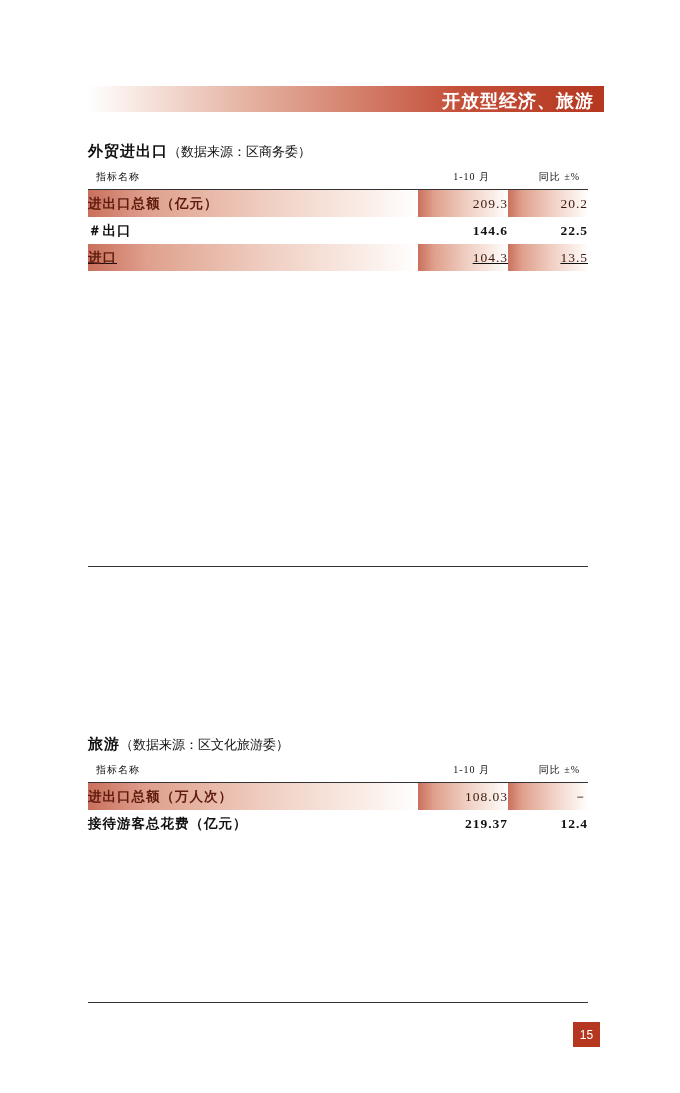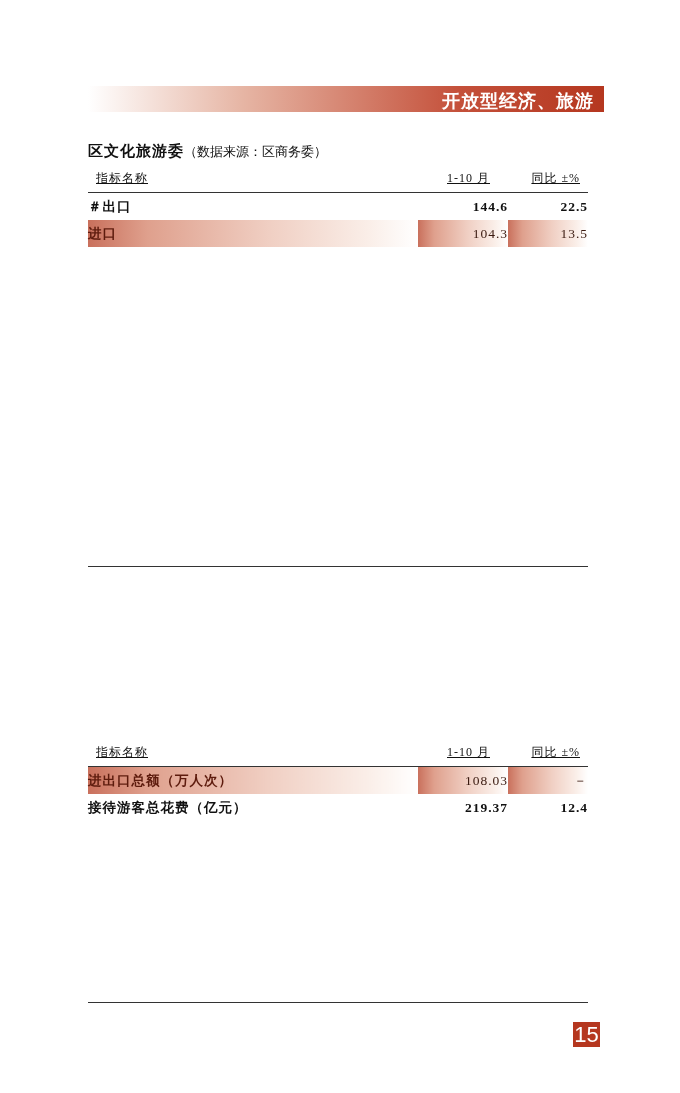--- a/index.html
+++ b/index.html
@@ -67,27 +67,26 @@
     width: 500px;
     border-collapse: collapse;
     margin-top: 7px;
     table-layout: fixed;
   }
   table.data-table col.c-name { width: 330px; }
   table.data-table col.c-val  { width: 90px; }
   table.data-table col.c-pct  { width: 80px; }
 
   table.data-table thead th {
-    font-size: 12px;
+    font-size: 10px;
     font-weight: normal;
     letter-spacing: 1px;
     padding: 2px 0 5px 0;
     border-bottom: 1.3px solid #333333;
     text-align: left;
-    text-decoration: underline;
   }
   table.data-table thead th.num {
     text-align: right;
     padding-right: 18px;
   }
   table.data-table thead th.pct {
     text-align: right;
     padding-right: 8px;
   }
   table.data-table thead th.name {
@@ -129,72 +128,80 @@
 
   
   .page-number {
     position: absolute;
     right: 80px;
     bottom: 46px;
     width: 27px;
     height: 25px;
     background: #b5371f;
     color: #ffffff;
-    font-size: 22px;
+    font-size: 12px;
     font-family: "Liberation Sans", "DejaVu Sans", sans-serif;
     display: flex;
     align-items: center;
     justify-content: center;
   }
 </style>
 </head>
 <body>
 
 <div class="page">
 
   <div class="header-band">
     <div class="header-title">开放型经济、旅游</div>
   </div>
 
   <div class="section" style="top:142px;">
     <div class="section-title">
-      <span>区文化旅游委</span><span class="src">（数据来源：区商务委）</span>
+      <span>外贸进出口</span><span class="src">（数据来源：区商务委）</span>
     </div>
 
     <table class="data-table">
       <colgroup>
           <col class="c-name">
           <col class="c-val">
           <col class="c-pct">
         </colgroup>
       <thead>
         <tr>
           <th class="name">指标名称</th>
           <th class="num">1-10 月</th>
           <th class="pct">同比 ±%</th>
         </tr>
       </thead>
       <tbody>
+        <tr class="hl">
+          <td class="name">进出口总额（亿元）</td>
+          <td class="num">209.3</td>
+          <td class="pct">20.2</td>
+        </tr>
         <tr class="tall">
           <td class="name">＃出口</td>
           <td class="num">144.6</td>
           <td class="pct">22.5</td>
         </tr>
-        <tr class="hl" style="height:27px;">
+        <tr class="hl" style="height:27px;text-decoration:underline;">
           <td class="name">进口</td>
           <td class="num">104.3</td>
           <td class="pct">13.5</td>
         </tr>
       </tbody>
     </table>
   </div>
 
   <div class="rule" style="top:566px;"></div>
 
   <div class="section" style="top:735px;">
+    <div class="section-title">
+      <span>旅游</span><span class="src">（数据来源：区文化旅游委）</span>
+    </div>
 
     <table class="data-table">
       <colgroup>
           <col class="c-name">
           <col class="c-val">
           <col class="c-pct">
         </colgroup>
       <thead>
         <tr>
           <th class="name">指标名称</th>

